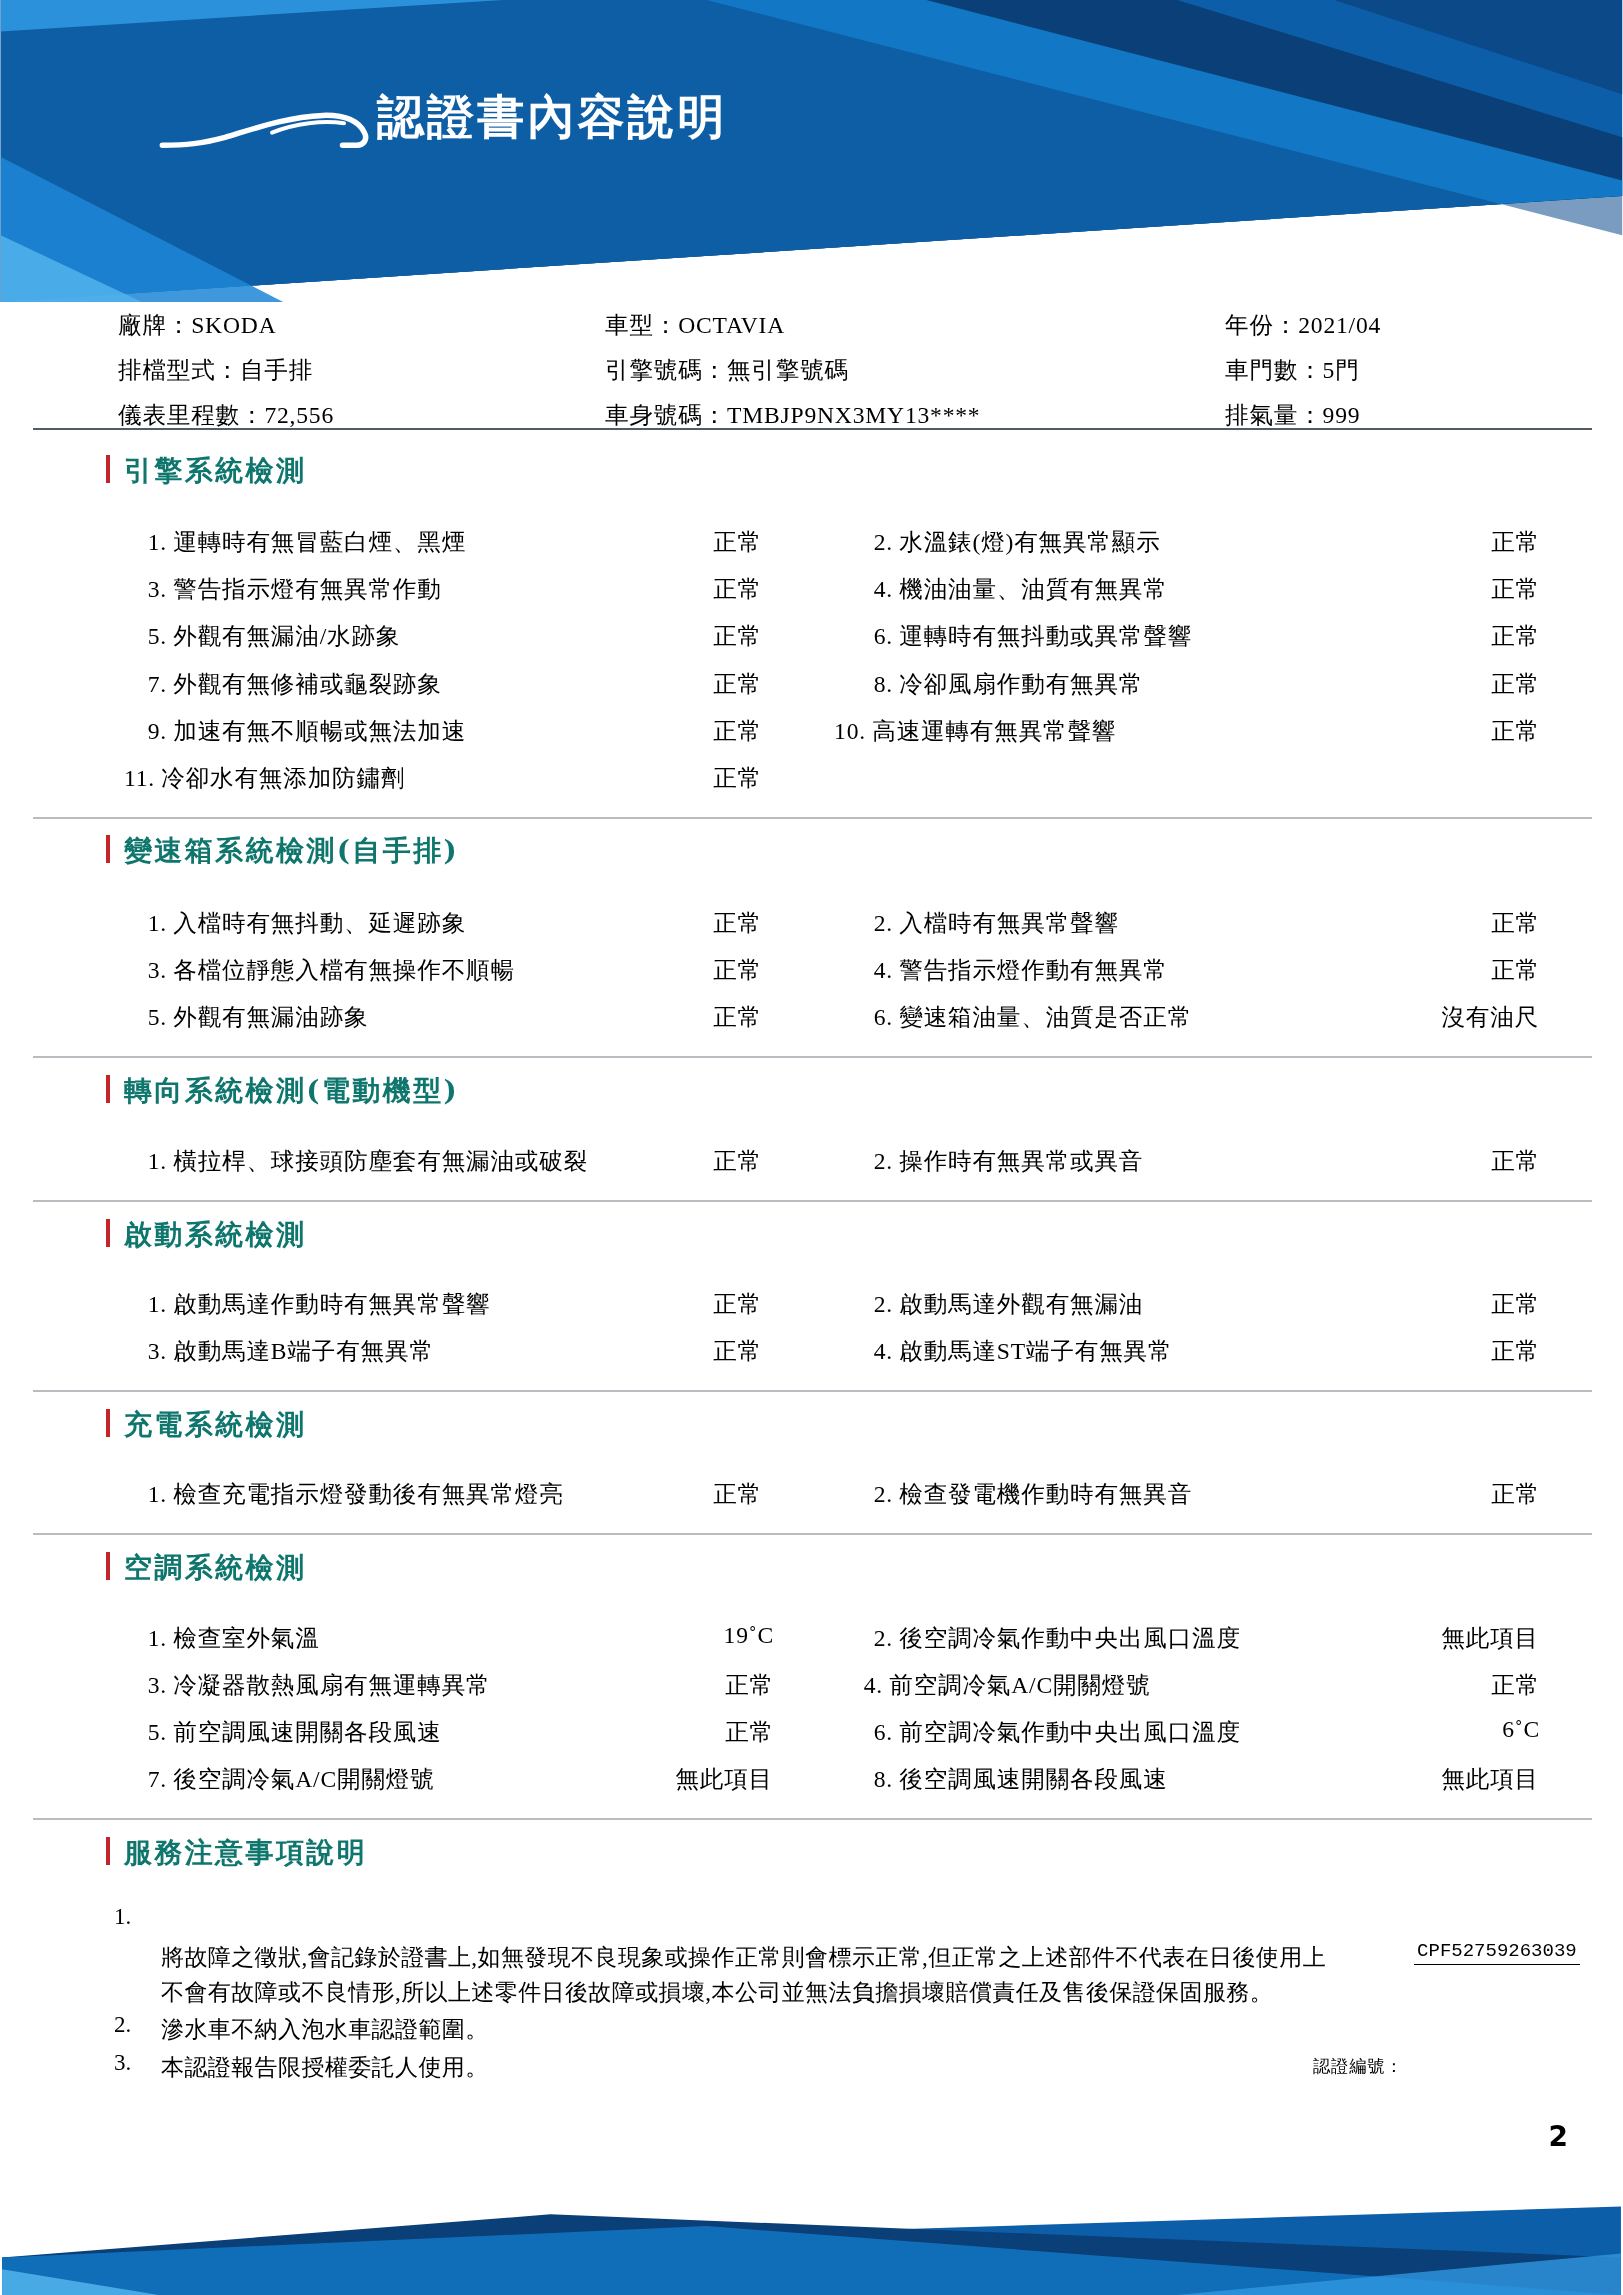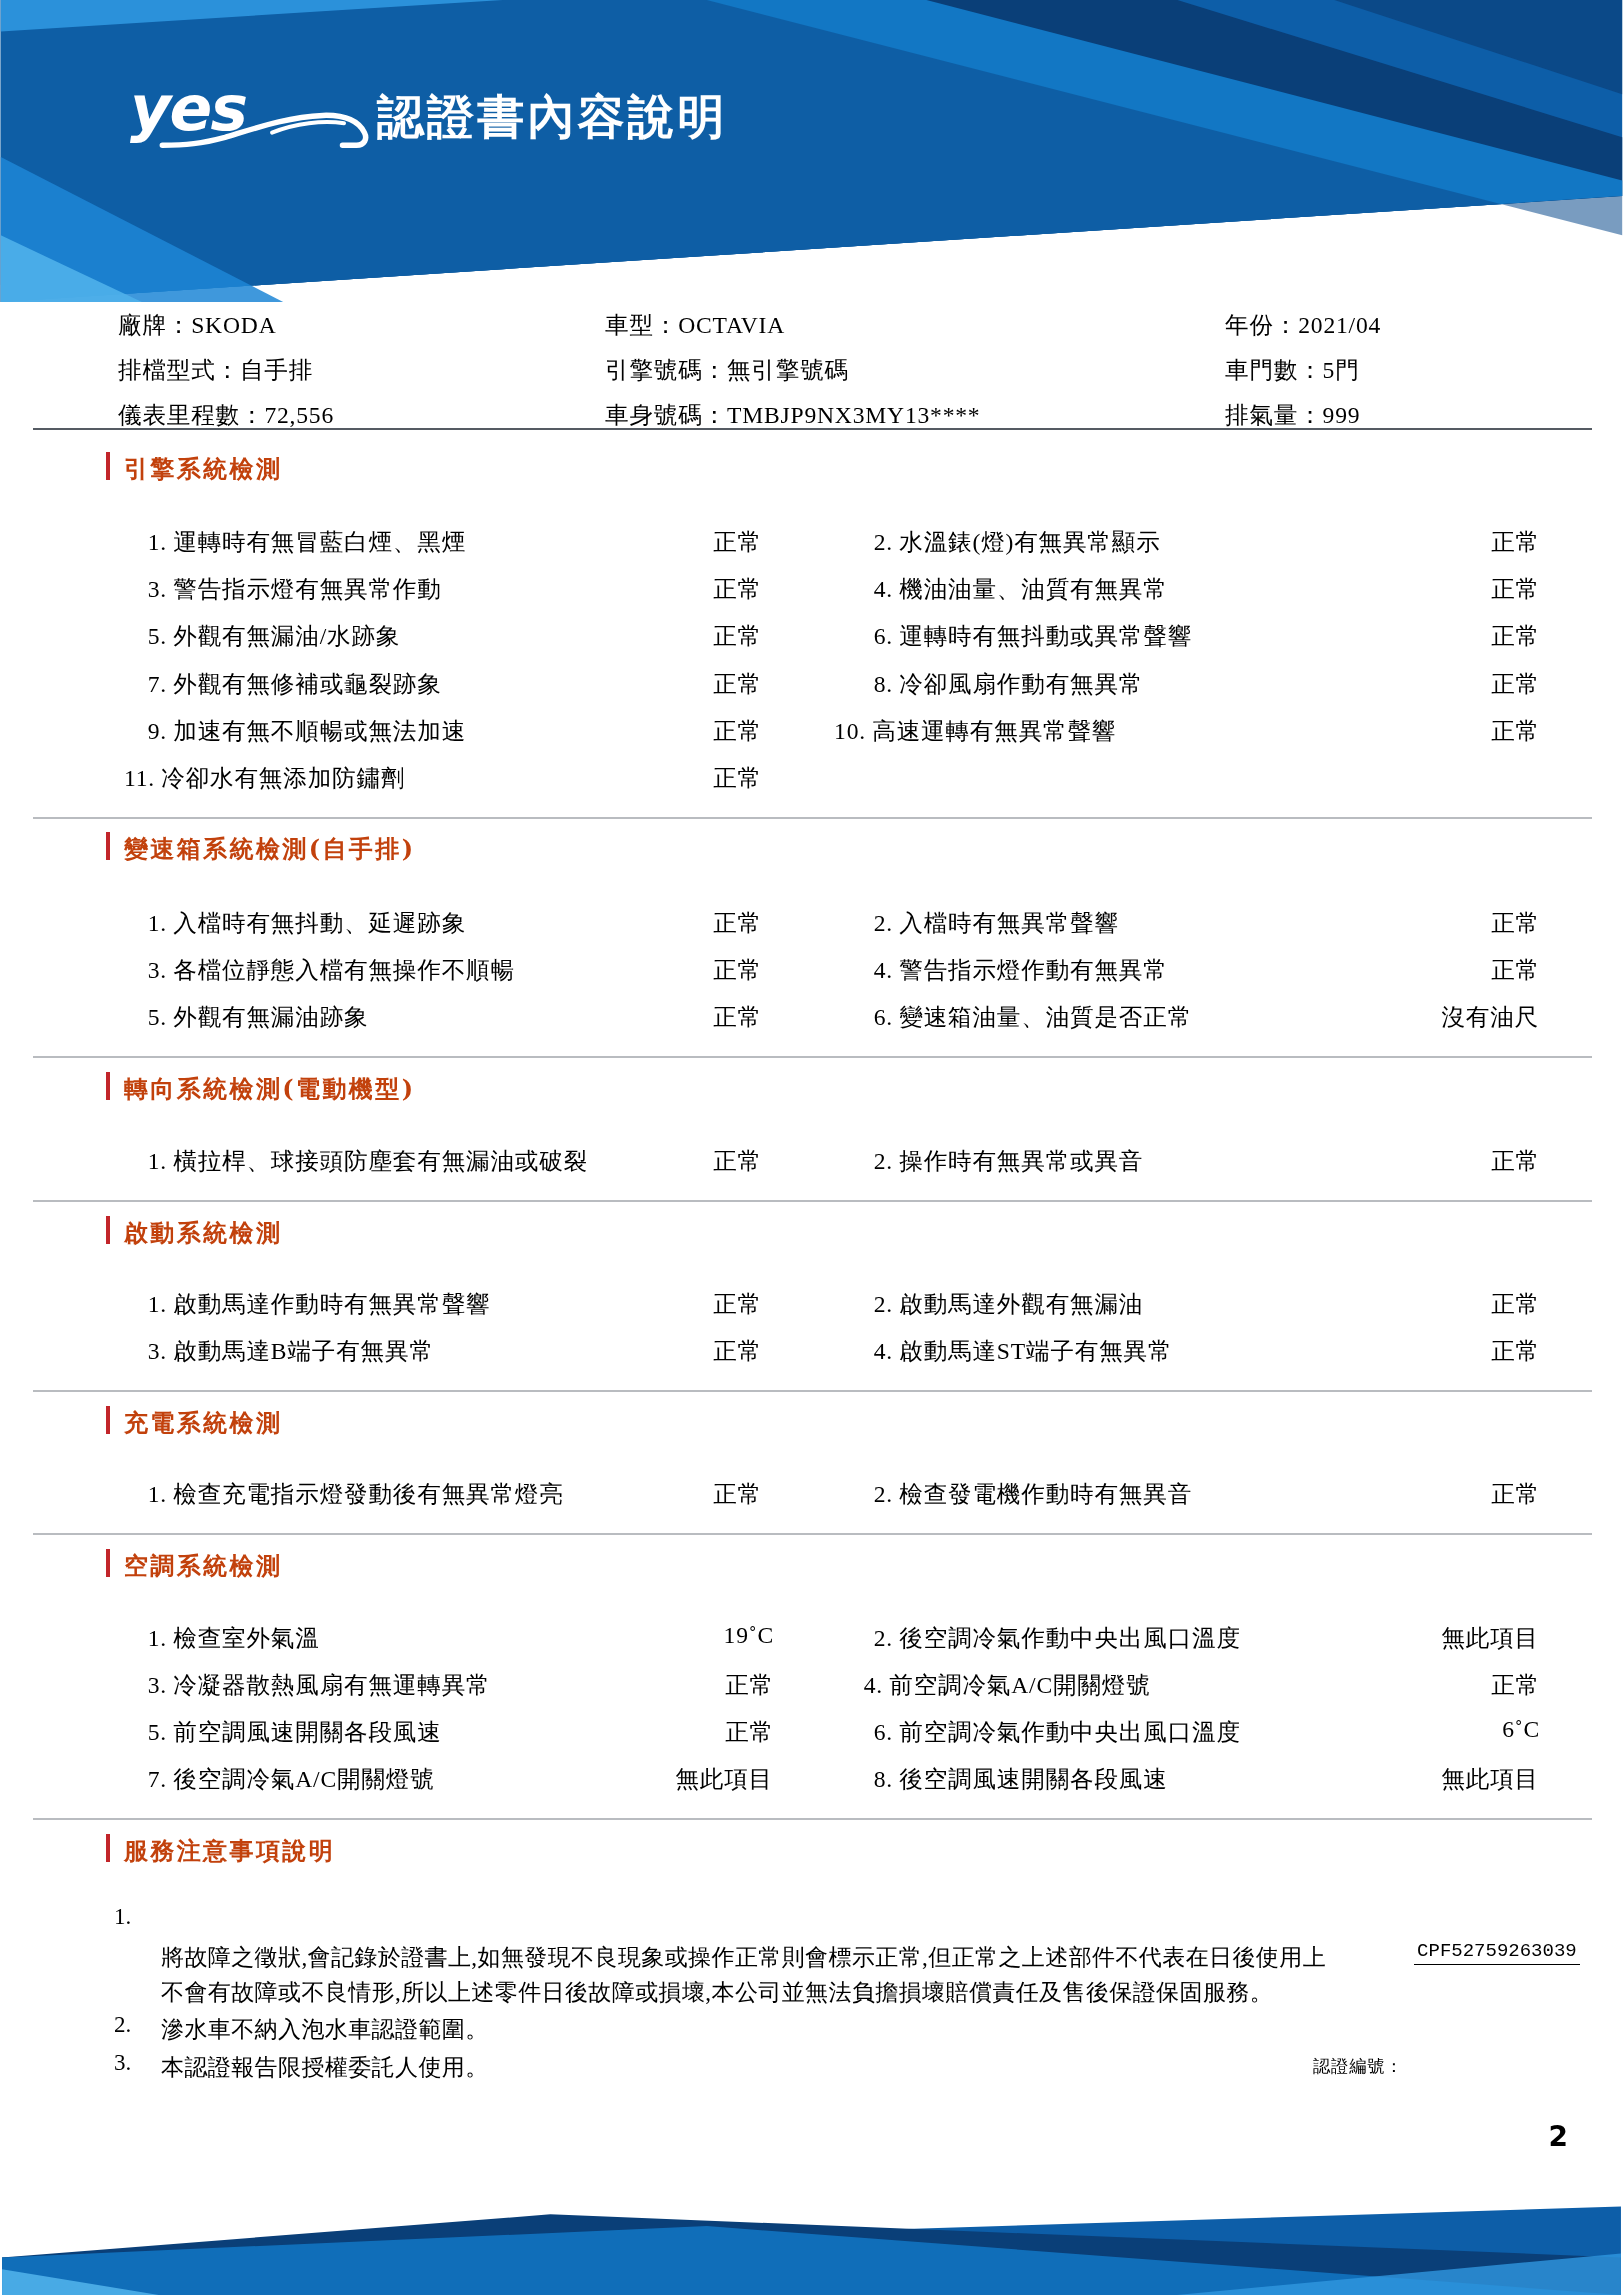--- a/index.html
+++ b/index.html
@@ -88,23 +88,23 @@
     position: absolute;
     left: 33px;
     width: 1559px;
     height: 1.6px;
     background: #b9bcc0;
   }
 
   
   .sect-title {
     position: absolute;
-    font-size: 24px;
+    font-size: 28px;
     font-weight: bold;
-    color: #c2410c;
+    color: #0f766e;
     letter-spacing: 2.4px;
     font-family: "DejaVu Serif", serif;
   }
   .sect-title .bar {
     display: inline-block;
     width: 3.9px;
     height: 28px;
     background: #c2252a;
     margin-right: 14px;
     vertical-align: -3.1px;
@@ -185,21 +185,20 @@
       <polygon points="0,0 1500,0 2067,175 2067,250 0,385" fill="#0a3f78"></polygon>
       <polygon points="0,0 1180,0 2067,230 2067,250 0,385" fill="#1277c4"></polygon>
       <polygon points="0,0 900,0 2067,300 2067,250 0,385" fill="#0b4a8c" opacity="0.55"></polygon>
       <polygon points="0,40 640,0 0,0" fill="#2f97e0" opacity="0.9"></polygon>
       <polygon points="0,385 0,200 360,385" fill="#1d86d6" opacity="0.85"></polygon>
       <polygon points="0,385 0,300 180,385" fill="#4fb0ea" opacity="0.9"></polygon>
       <polygon points="1700,0 2067,0 2067,120" fill="#0a3468" opacity="0.5"></polygon>
     </svg>
 
     <div class="logo-wrap">
-      <div class="logo-yes">yes</div>
       <svg width="236" height="47" viewBox="0 0 300 60" style="position:absolute;left:23.6px;top:31px;">
         <path d="M10,50 C40,50 60,48 90,40 C130,28 170,14 215,12 C248,11 262,22 268,34 C272,42 268,50 258,50 L240,50" fill="none" stroke="#ffffff" stroke-width="7" stroke-linecap="round"></path>
         <path d="M150,34 C180,22 215,18 242,22" fill="none" stroke="#ffffff" stroke-width="5" stroke-linecap="round"></path>
       </svg>
     </div>
 
     <div class="header-title">認證書內容說明</div>
   </div>
 
   <div class="info">

